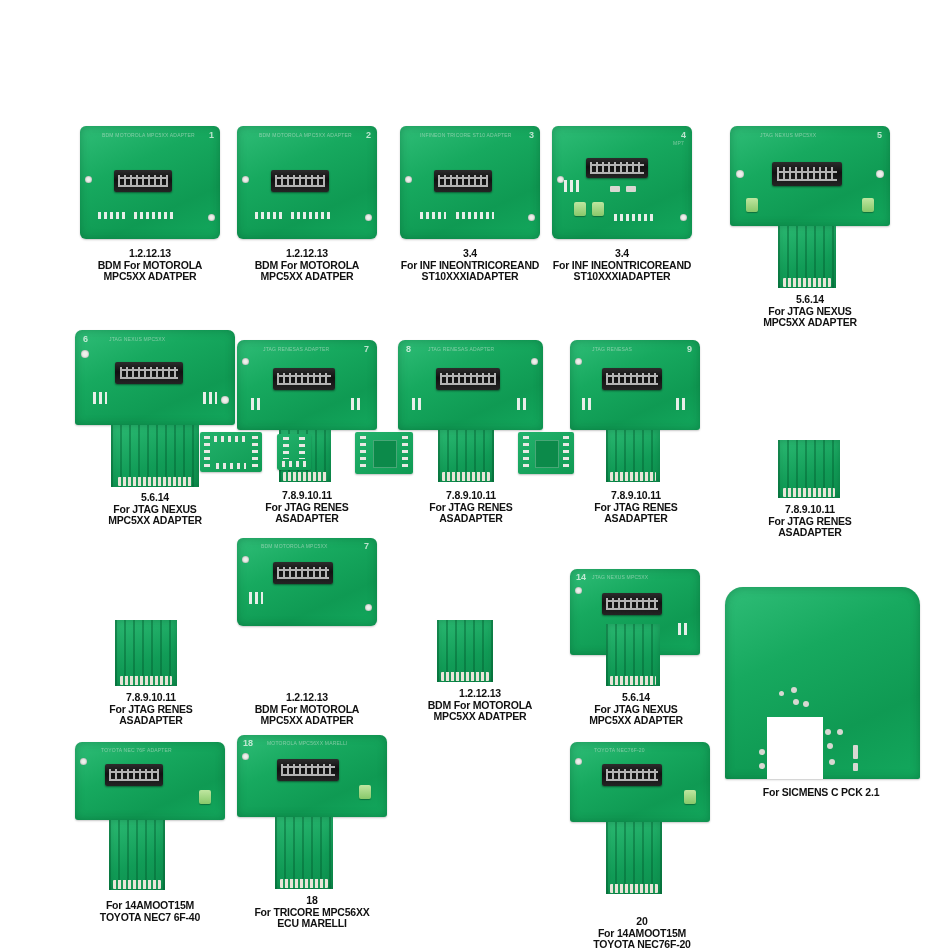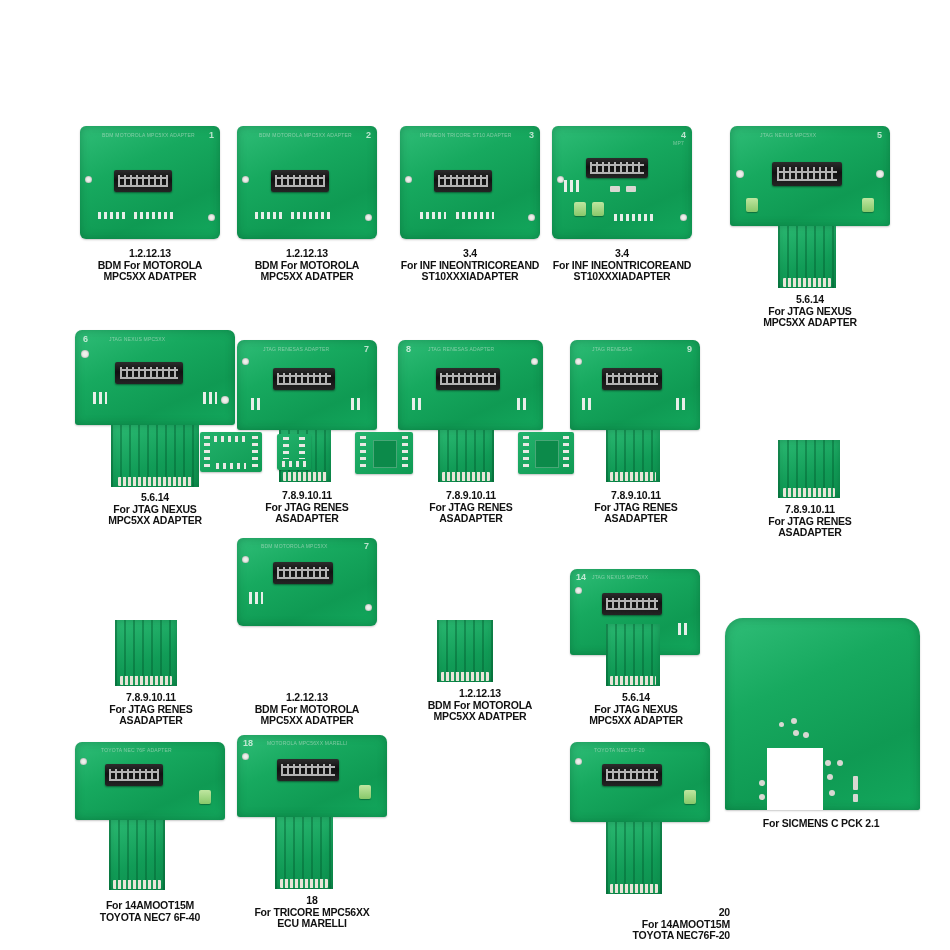--- a/index.html
+++ b/index.html
@@ -430,21 +430,21 @@
       <div class="stem-traces"></div>
       <div class="gold-edge"></div>
     </div>
     <div class="caption" style="left:-18px;top:154px;width:168px;">
       <span class="ln">5.6.14</span>
       <span class="ln">For JTAG NEXUS</span>
       <span class="ln">MPC5XX ADAPTER</span>
     </div>
   </div>
 
-  <div class="adapter" style="left:725px;top:618px;width:171px;height:225px;">
+  <div class="adapter" style="left:725px;top:587px;width:171px;height:225px;">
     <div class="pcb" style="left:0;top:0;width:195px;height:192px;border-radius:18px 18px 2px 2px;">
       <div class="notch" style="left:42px;bottom:0;width:56px;height:62px;"></div>
       <div class="smd" style="left:54px;top:104px;width:5px;height:5px;border-radius:50%;"></div>
       <div class="smd" style="left:66px;top:100px;width:6px;height:6px;border-radius:50%;"></div>
       <div class="smd" style="left:68px;top:112px;width:6px;height:6px;border-radius:50%;"></div>
       <div class="smd" style="left:78px;top:114px;width:6px;height:6px;border-radius:50%;"></div>
       <div class="smd" style="left:100px;top:142px;width:6px;height:6px;border-radius:50%;"></div>
       <div class="smd" style="left:112px;top:142px;width:6px;height:6px;border-radius:50%;"></div>
       <div class="smd" style="left:102px;top:156px;width:6px;height:6px;border-radius:50%;"></div>
       <div class="smd" style="left:104px;top:172px;width:6px;height:6px;border-radius:50%;"></div>
@@ -508,20 +508,20 @@
       <div class="idc" style="left:32px;top:22px;width:60px;height:22px;">
           <div class="idc-pins"></div>
         </div>
       <div class="green-clip" style="right:14px;top:48px;"></div>
       <div class="hole" style="left:5px;top:16px;width:7px;height:7px;"></div>
     </div>
     <div class="stem" style="left:36px;top:80px;width:56px;height:72px;">
       <div class="stem-traces"></div>
       <div class="gold-edge"></div>
     </div>
-    <div class="caption" style="left:-16px;top:165px;width:176px;text-align:right;">
+    <div class="caption" style="left:-16px;top:174px;width:176px;">
       <span class="ln">20</span>
       <span class="ln">For 14AMOOT15M</span>
       <span class="ln">TOYOTA NEC76F-20</span>
     </div>
   </div>
 
 </div>
 
 </body></html>

